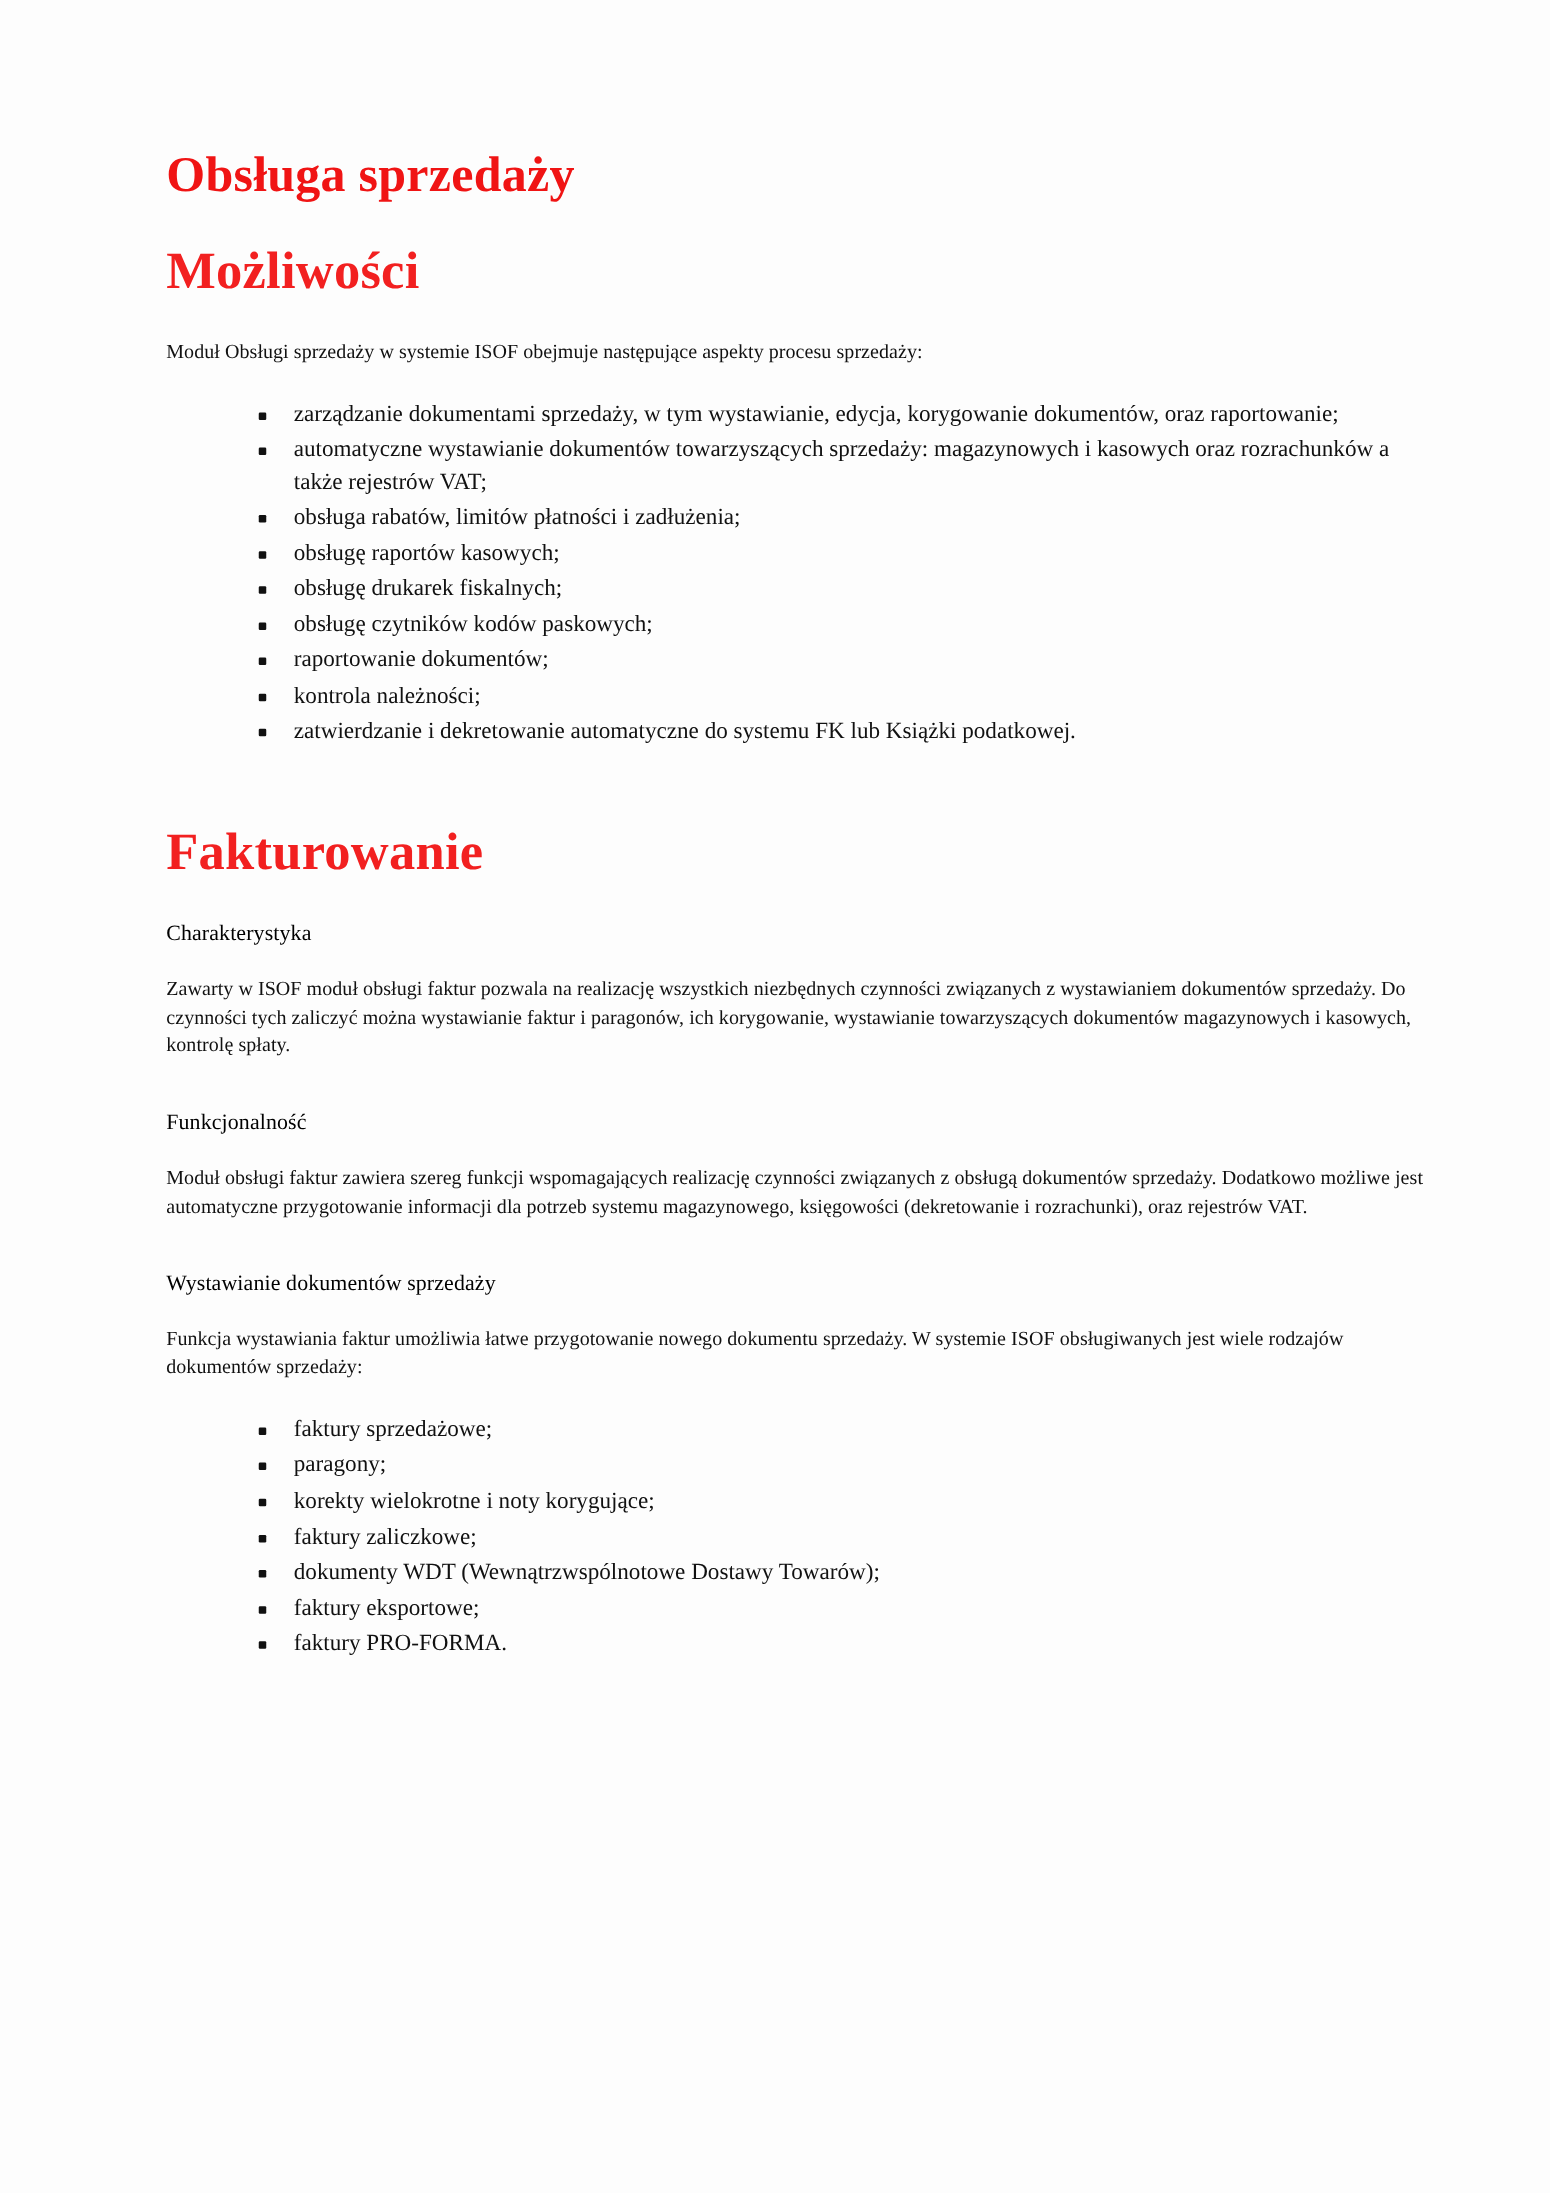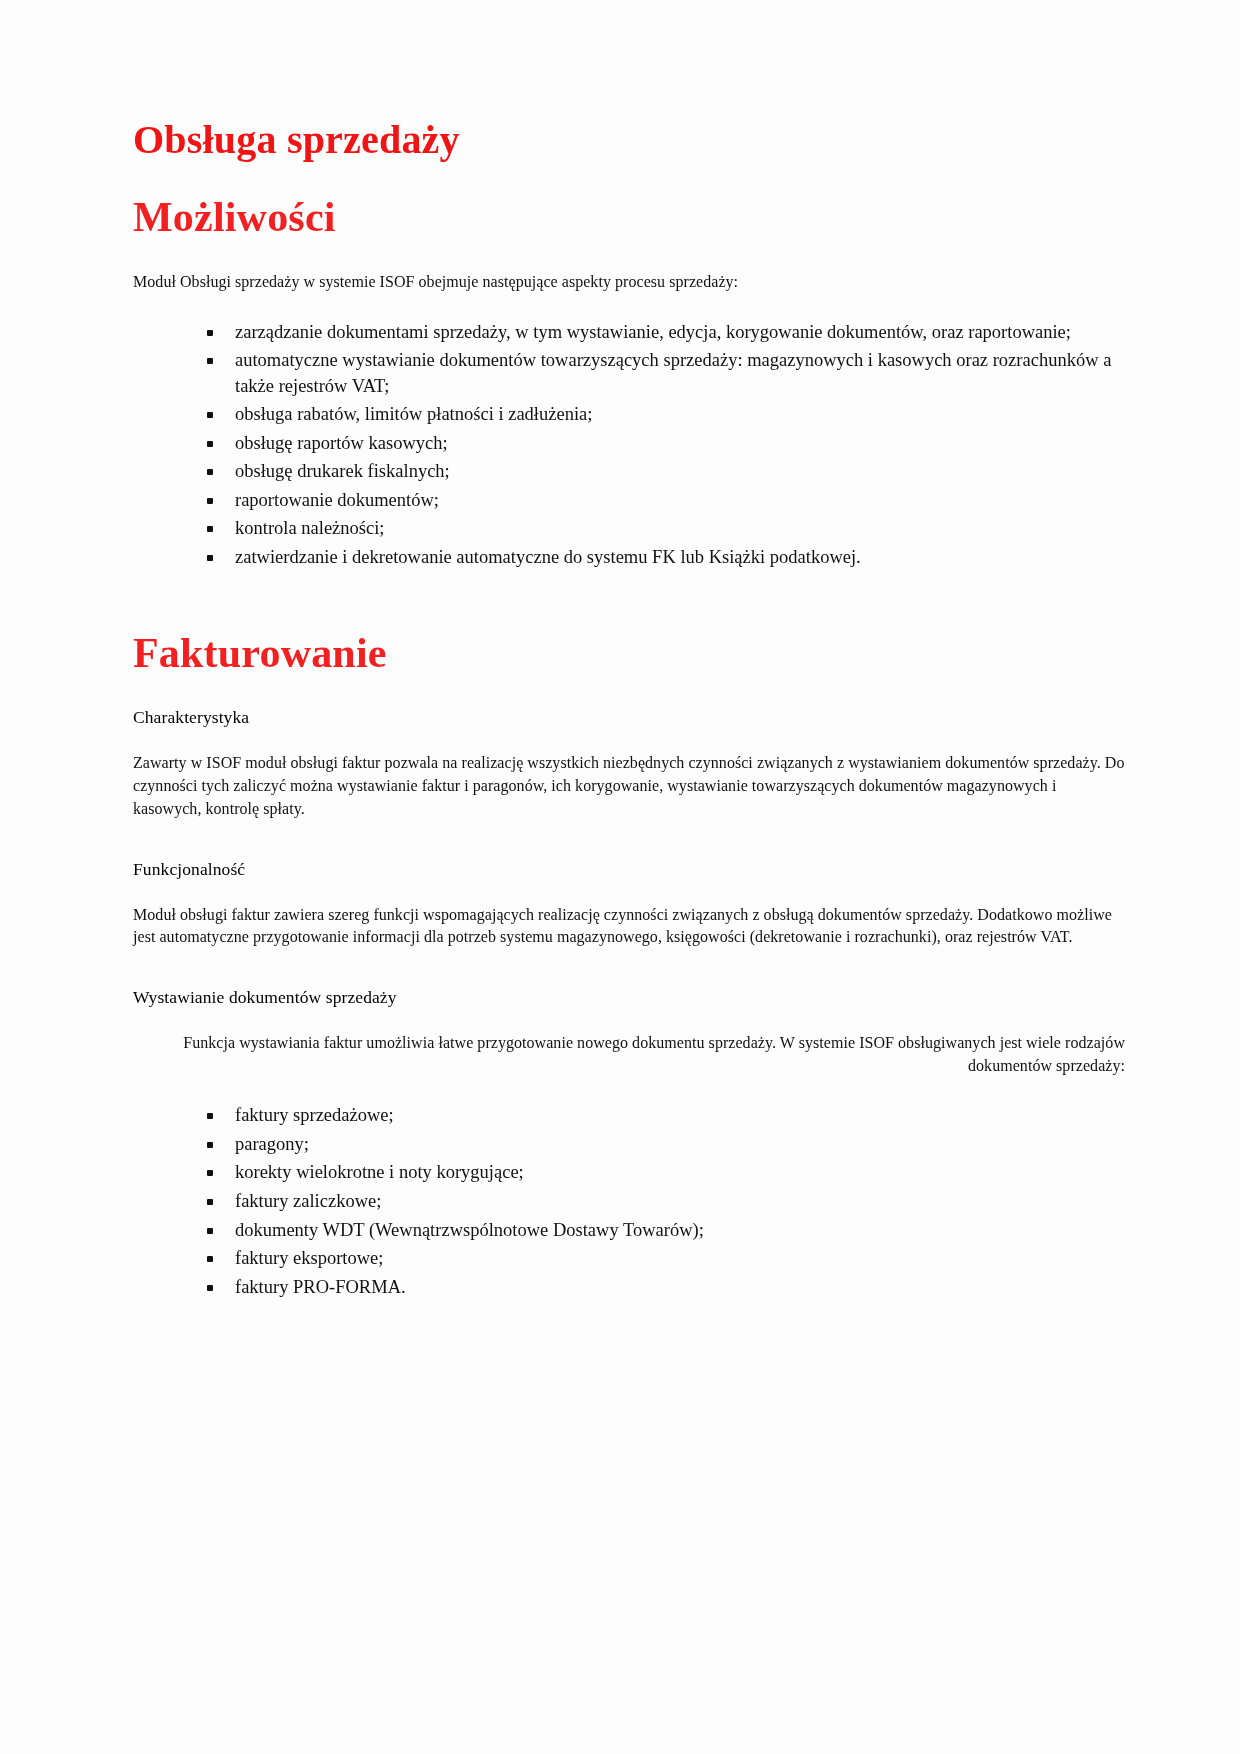--- a/index.html
+++ b/index.html
@@ -15,21 +15,21 @@
     color: #000000;
     -webkit-font-smoothing: antialiased;
   }
 
   .page {
     position: relative;
     width: 1240px;
     height: 1754px;
     background: #fdfdfd;
     box-sizing: border-box;
-    padding: 118px 115px 0 133px;
+    padding: 118px 88px 0 133px;
   }
 
   
   .h1-title {
     color: #f01414;
     font-size: 40px;
     font-weight: bold;
     line-height: 1.1;
     margin: 0 0 32px 0;
     letter-spacing: 0.2px;
@@ -64,21 +64,20 @@
   
   p.body-text {
     font-size: 16px;
     line-height: 1.42;
     margin: 0 0 26px 0;
     color: #111111;
     letter-spacing: 0.05px;
   }
 
   p.body-text.tight {
-    text-align: right;
   }
 
   
   ul.bullet-list {
     list-style: none;
     margin: 0 0 10px 0;
     padding: 0 0 0 68px;
   }
 
   ul.bullet-list li {
@@ -118,20 +117,21 @@
   <h2 class="h2-title">Możliwości</h2>
 
   <p class="body-text">Moduł Obsługi sprzedaży w systemie ISOF obejmuje następujące aspekty procesu sprzedaży:</p>
 
   <ul class="bullet-list top-gap bottom-gap">
     <li>zarządzanie dokumentami sprzedaży, w tym wystawianie, edycja, korygowanie dokumentów, oraz raportowanie;</li>
     <li>automatyczne wystawianie dokumentów towarzyszących sprzedaży: magazynowych i kasowych oraz rozrachunków a także rejestrów VAT;</li>
     <li>obsługa rabatów, limitów płatności i zadłużenia;</li>
     <li>obsługę raportów kasowych;</li>
     <li>obsługę drukarek fiskalnych;</li>
+    <li>obsługę czytników kodów paskowych;</li>
     <li>raportowanie dokumentów;</li>
     <li>kontrola należności;</li>
     <li>zatwierdzanie i dekretowanie automatyczne do systemu FK lub Książki podatkowej.</li>
   </ul>
 
   <h2 class="h2-title spaced-top">Fakturowanie</h2>
 
   <h3 class="h3-title">Charakterystyka</h3>
 
   <p class="body-text">Zawarty w ISOF moduł obsługi faktur pozwala na realizację wszystkich niezbędnych czynności związanych z wystawianiem dokumentów sprzedaży. Do czynności tych zaliczyć można wystawianie faktur i paragonów, ich korygowanie, wystawianie towarzyszących dokumentów magazynowych i kasowych, kontrolę spłaty.</p>

